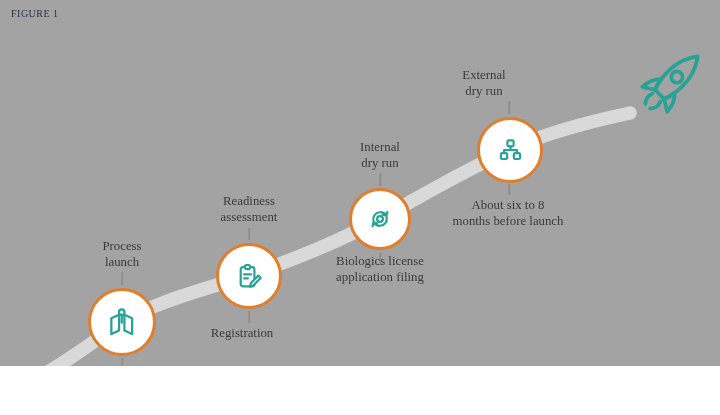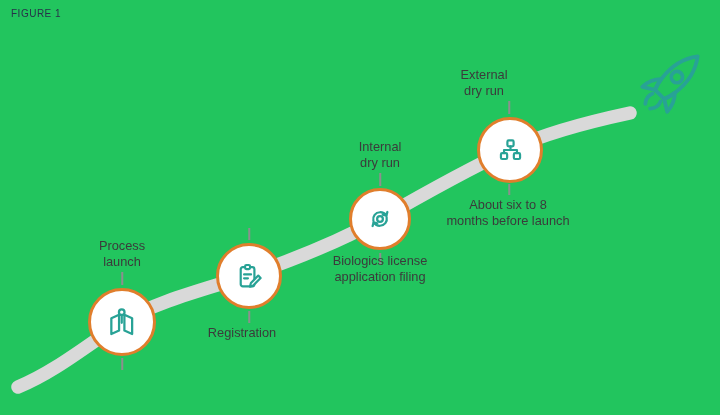--- a/index.html
+++ b/index.html
@@ -1,22 +1,22 @@
 <!DOCTYPE html>
 <html><head>
 <meta charset="utf-8">
 <style>
   html, body { margin: 0; padding: 0; background: #ffffff; }
   .canvas {
     position: relative;
     width: 720px;
-    height: 415px;
-    background: #22c55e;
+    height: 366px;
+    background: #a3a3a3;
     overflow: hidden;
-    font-family: Liberation Sans, sans-serif;
+    font-family: Liberation Serif, serif;
   }
   .eyebrow {
     position: absolute;
     left: 11px;
     top: 8px;
     font-size: 10px;
     letter-spacing: 0.5px;
     color: #27324a;
     font-weight: 400;
   }
@@ -100,20 +100,22 @@
   <div class="milestone-circle" style="left:88px; top:288px; width:68px; height:68px;">
     <svg width="32" height="32" viewBox="0 0 24 24" fill="none" stroke="#28A296" stroke-width="1.7" stroke-linecap="round" stroke-linejoin="round">
       <path d="M4 9.2 L9.8 6.6 L9.8 18.4 L4 21 Z"></path>
       <path d="M13.8 6.6 L19.6 9.2 L19.6 21 L13.8 18.4 Z"></path>
       <circle cx="11.8" cy="4.6" r="2.1"></circle>
       <path d="M11.8 6.9 L11.8 12.6"></path>
     </svg>
   </div>
   <div class="tick" style="left:122px; top:358px; height:12px;"></div>
 
+  <div class="ms-label" style="left:249px; top:193px;">Readiness
+assessment</div>
   <div class="tick" style="left:249px; top:228px; height:12px;"></div>
   <div class="milestone-circle" style="left:216px; top:243px; width:66px; height:66px;">
     <svg width="31" height="31" viewBox="0 0 24 24" fill="none" stroke="#28A296" stroke-width="1.7" stroke-linecap="round" stroke-linejoin="round">
       <rect x="5.2" y="4.8" width="10.6" height="14.8" rx="1.6"></rect>
       <rect x="8.6" y="3.1" width="3.8" height="3.2" rx="1" fill="#ffffff"></rect>
       <path d="M7.8 10.4 H13.2"></path>
       <path d="M7.8 13.4 H10.8"></path>
       <path d="M12.3 19.9 L13.1 17 L18.8 11.3 L20.6 13.1 L14.9 18.9 Z" fill="#ffffff"></path>
     </svg>
   </div>

